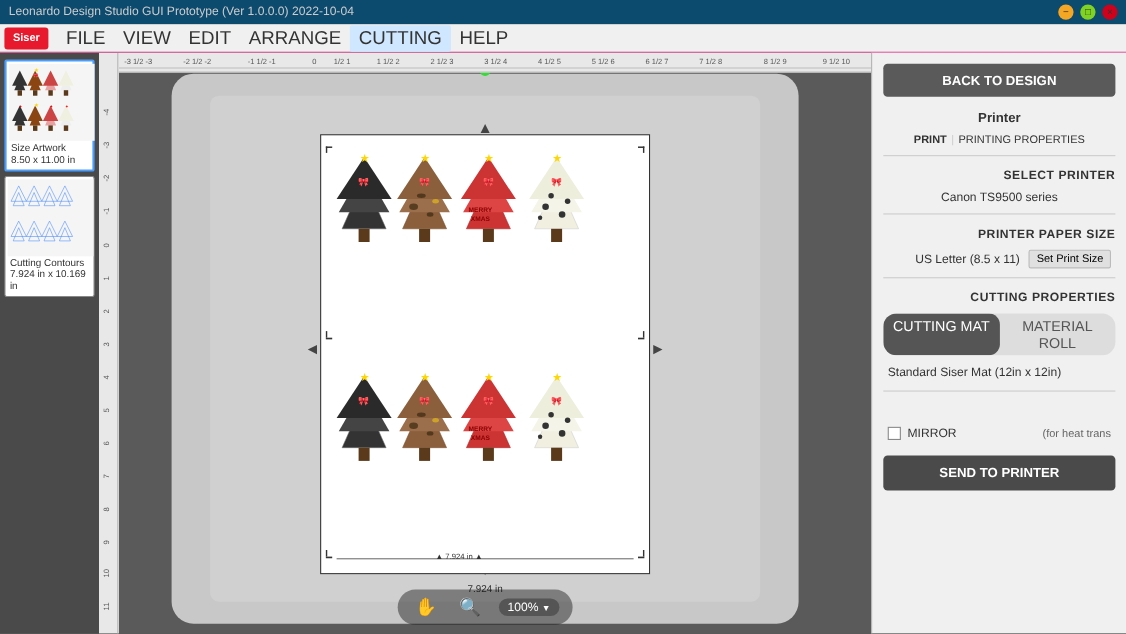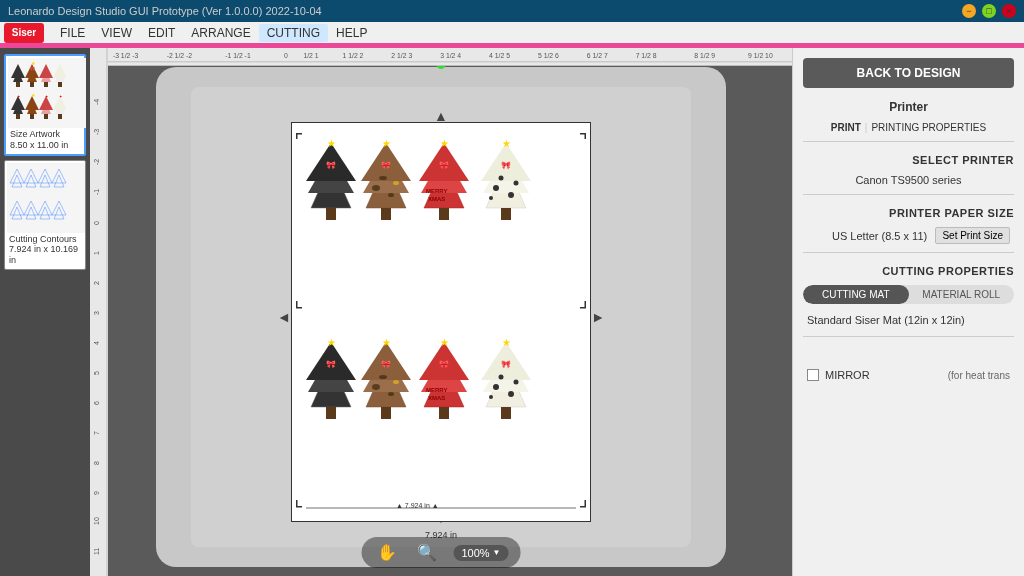--- a/index.html
+++ b/index.html
@@ -21,38 +21,38 @@
     .title-btn.maximize { background: #7ed321; }
     .title-btn.close { background: #d0021b; }
 
     
     #menubar {
       height: 26px;
       background: #f0f0f0;
       display: flex;
       align-items: center;
       padding: 0 4px;
-      border-bottom: 5px solid #ec4899;
+      border-bottom: 1px solid #ec4899;
     }
     .menu-logo {
       width: 40px;
       height: 20px;
       background: #e8192c;
       border-radius: 3px;
       display: flex;
       align-items: center;
       justify-content: center;
       color: white;
       font-weight: bold;
       font-size: 10px;
       margin-right: 8px;
     }
     .menu-item {
       padding: 2px 8px;
-      font-size: 12px;
+      font-size: 17px;
       cursor: pointer;
       color: #333;
       border-radius: 2px;
     }
     .menu-item.active { background: #d0e8ff; }
 
     
     #main-layout {
       display: flex;
       height: calc(576px - 22px - 26px);
@@ -329,21 +329,21 @@
       display: flex;
       gap: 0;
       border-radius: 12px;
       overflow: hidden;
       background: #ddd;
     }
     .cut-tab {
       flex: 1;
       text-align: center;
       padding: 4px 4px;
-      font-size: 10px;
+      font-size: 13px;
       cursor: pointer;
       color: #555;
     }
     .cut-tab.active {
       background: #555;
       color: white;
       border-radius: 10px;
     }
 
     .mat-label { font-size: 11px; color: #333; padding: 2px 4px; }
@@ -717,16 +717,17 @@
       <div class="mat-label">Standard Siser Mat (12in x 12in)</div>
 
       <div style="height:1px;background:#ccc;"></div>
 
       <div class="mirror-row">
         <div class="mirror-checkbox"></div>
         <span class="mirror-label">MIRROR</span>
         <span class="heat-label">(for heat trans</span>
       </div>
 
+      <button class="send-btn">SEND TO PRINTER</button>
     </div>
   </div>
 
 </div>
 
 </body></html>

